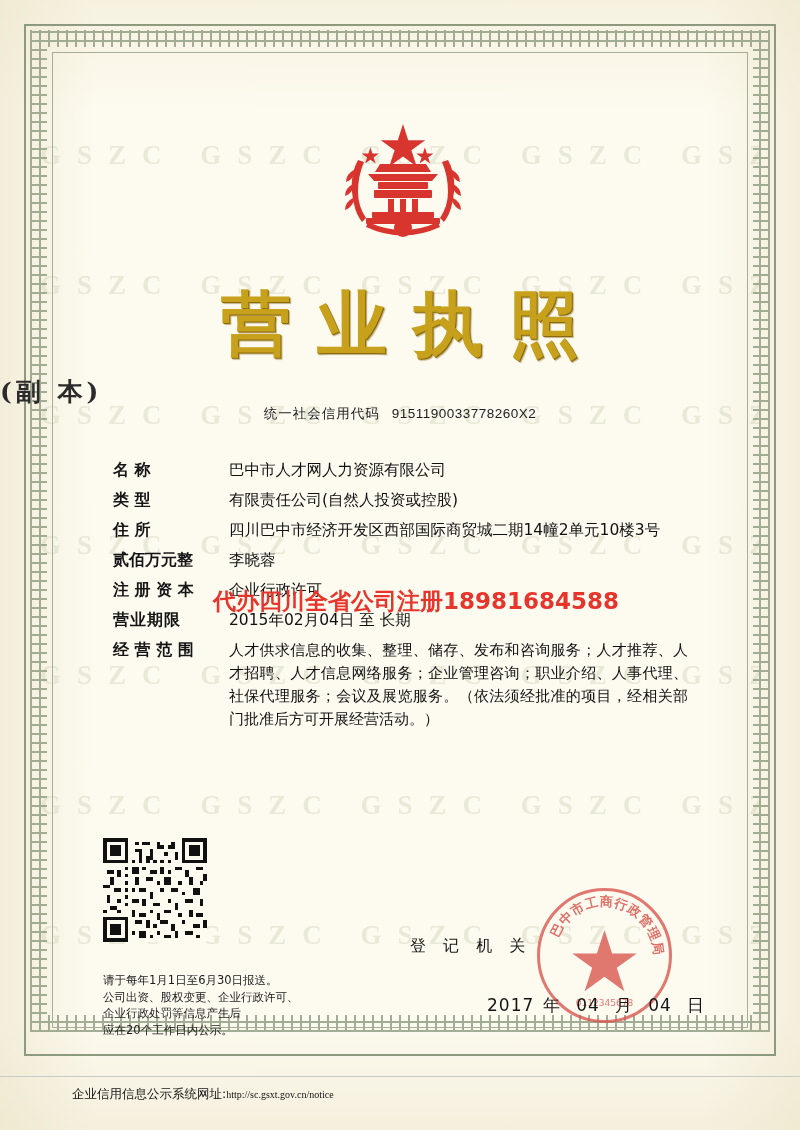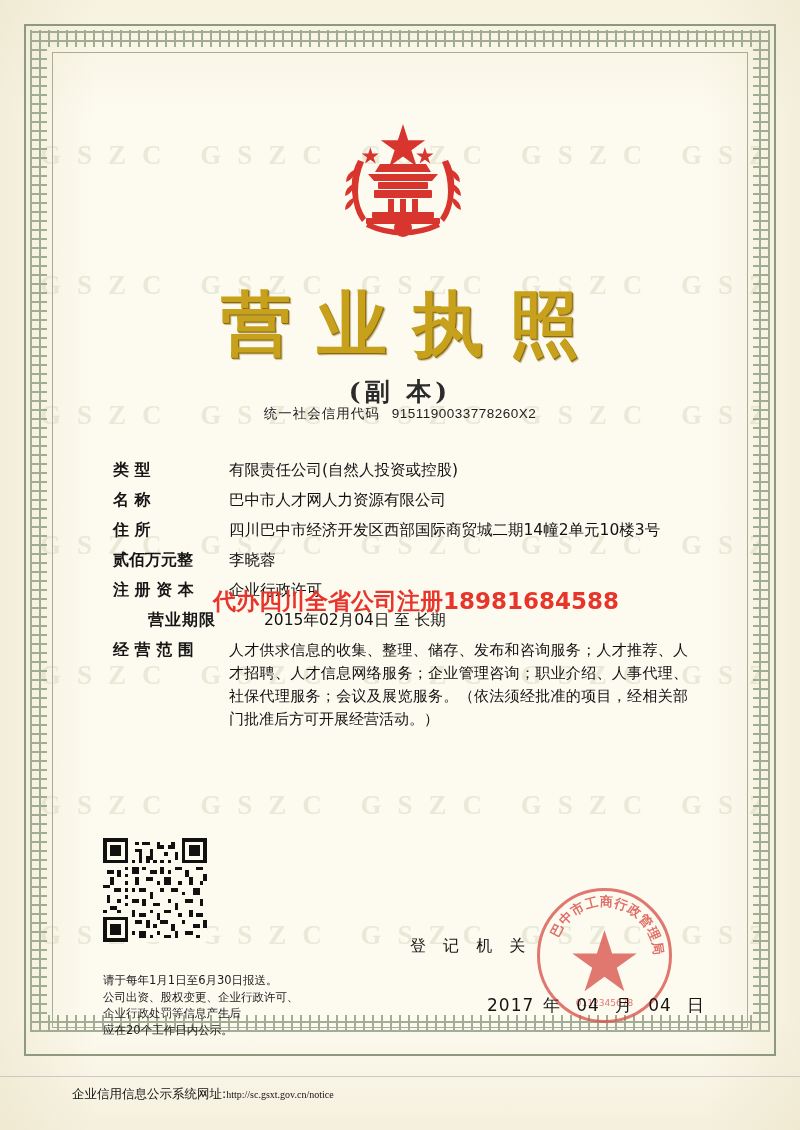--- a/index.html
+++ b/index.html
@@ -104,21 +104,21 @@
     font-size: 70px;
     letter-spacing: 26px;
     text-indent: 26px;
     color: #c8a11c;
     text-shadow: 1px 1px 0 #8a6a08, 2px 2px 1px rgba(120,92,10,.45);
   }
   #subtitle {
     position: absolute;
     left: 0; right: 0;
     top: 375px;
-    text-align: center;
+    text-align: left;
     font-family: "DejaVu Serif", serif;
     font-weight: bold;
     font-size: 25px;
     letter-spacing: 4px;
     color: #2b2b2b;
   }
   #credit-code {
     position: absolute;
     left: 0; right: 0;
     top: 405px;
@@ -147,21 +147,21 @@
   }
   .field-label {
     width: 116px;
     flex: 0 0 116px;
     font-family: "DejaVu Sans", sans-serif;
     font-weight: bold;
     font-size: 16px;
     letter-spacing: 0;
     color: #151515;
   }
-  .lbl-4 { letter-spacing: 1px; margin-left: 35px; }
+  .lbl-4 { letter-spacing: 1px; }
   .field-value {
     flex: 1;
     font-family: "DejaVu Sans", sans-serif;
     font-size: 15.5px;
     line-height: 21px;
     color: #111;
   }
   #scope-value {
     font-size: 15px;
     line-height: 23px;
@@ -326,27 +326,27 @@
   <div id="title">营业执照</div>
   <div id="subtitle">(副  本)</div>
 
   <div id="credit-code">
     <span class="cc-label">统一社会信用代码</span><span class="cc-value">9151190033778260X2</span>
   </div>
 
   <div id="fields">
 
     <div class="field-row">
+      <div class="field-label">名      称</div>
+      <div class="field-value">巴中市人才网人力资源有限公司</div>
+    </div>
+
+    <div class="field-row">
       <div class="field-label">类      型</div>
       <div class="field-value">有限责任公司(自然人投资或控股)</div>
-    </div>
-
-    <div class="field-row">
-      <div class="field-label">名      称</div>
-      <div class="field-value">巴中市人才网人力资源有限公司</div>
     </div>
 
     <div class="field-row">
       <div class="field-label">住      所</div>
       <div class="field-value">四川巴中市经济开发区西部国际商贸城二期14幢2单元10楼3号</div>
     </div>
 
     <div class="field-row">
       <div class="field-label">贰佰万元整</div>
       <div class="field-value">李晓蓉</div>

